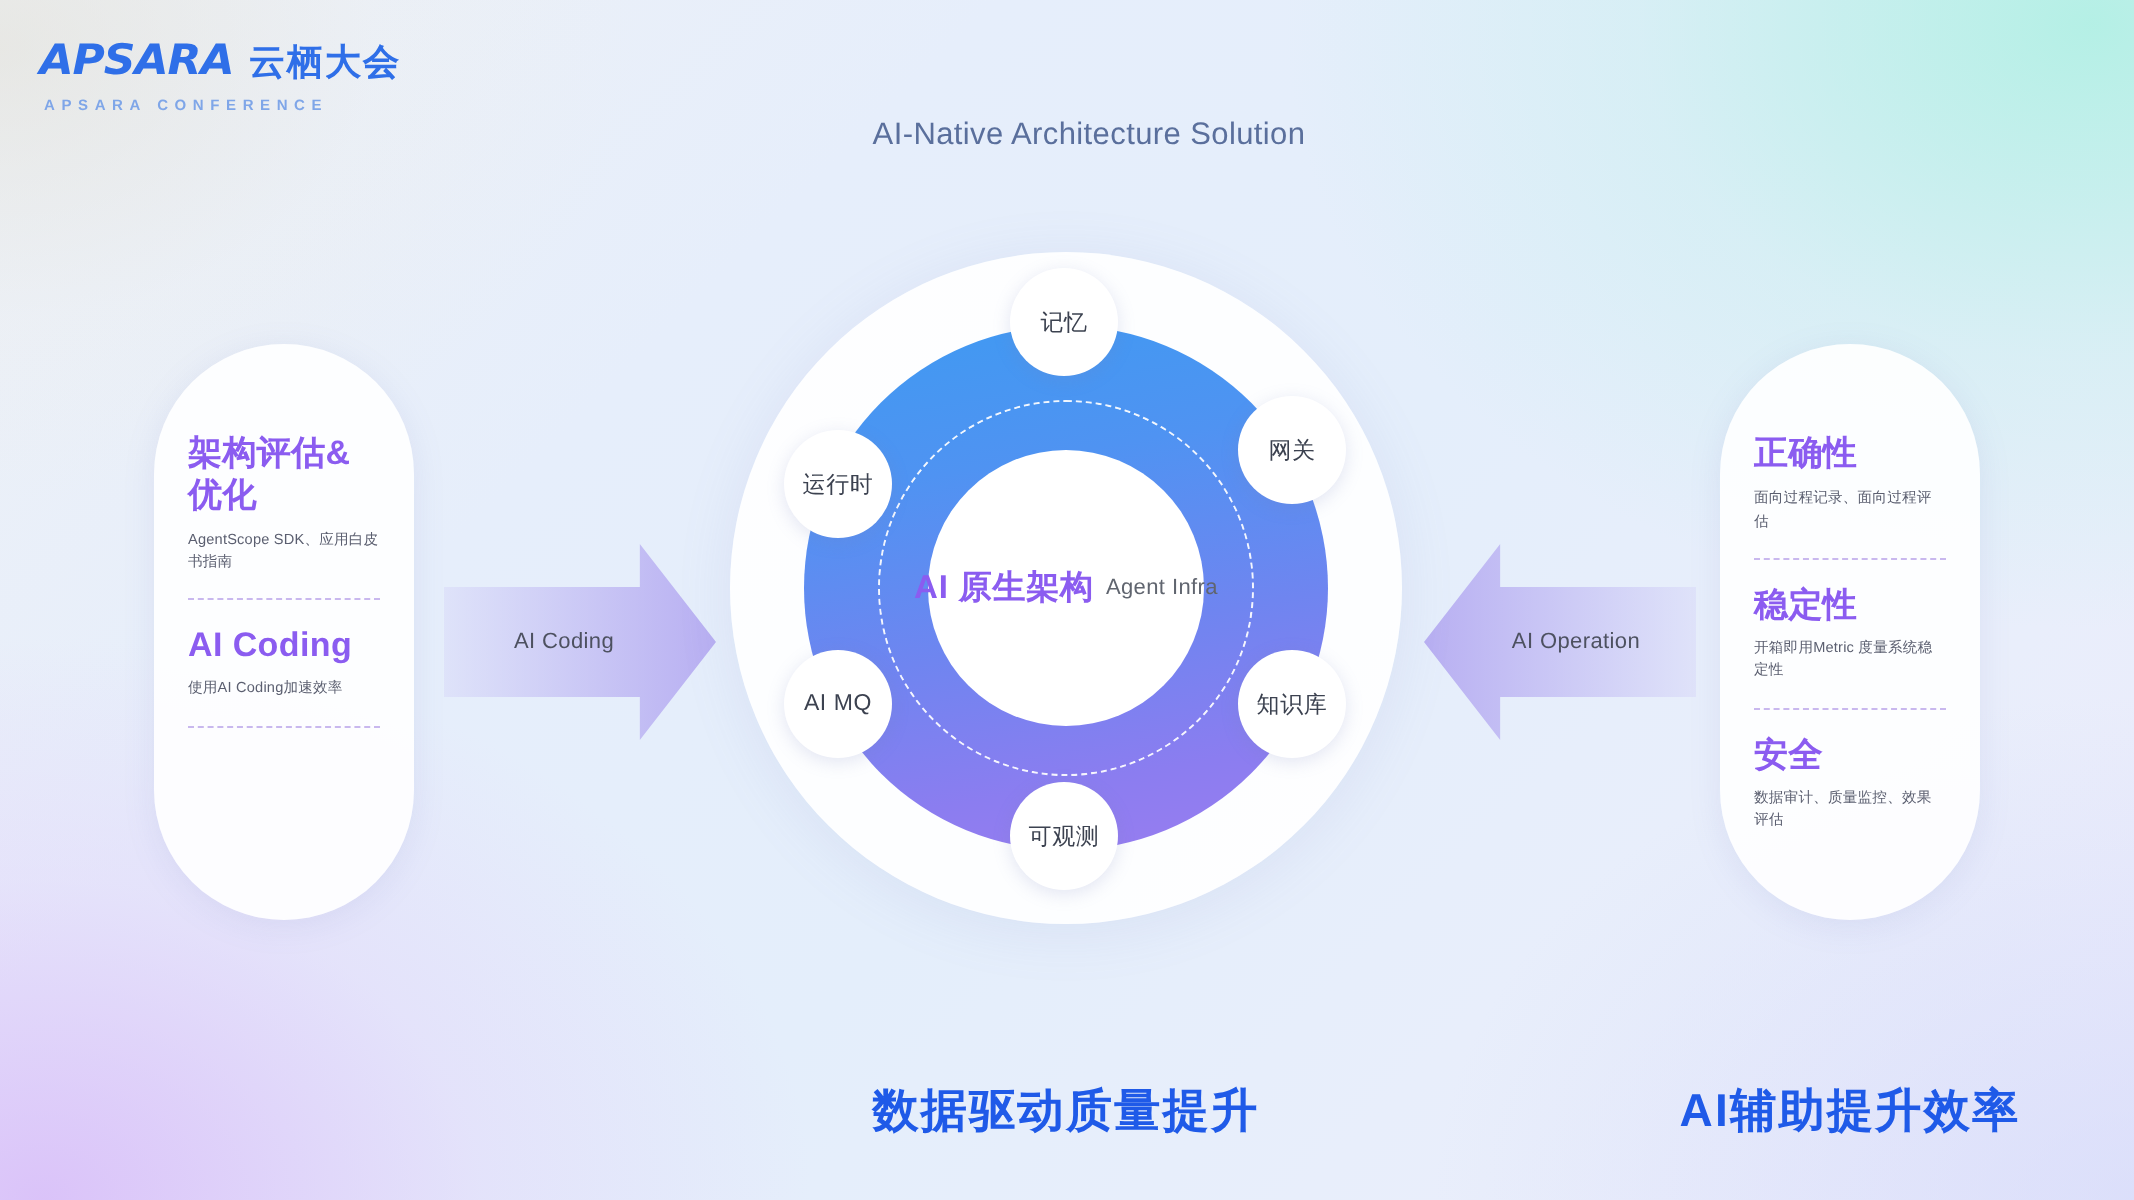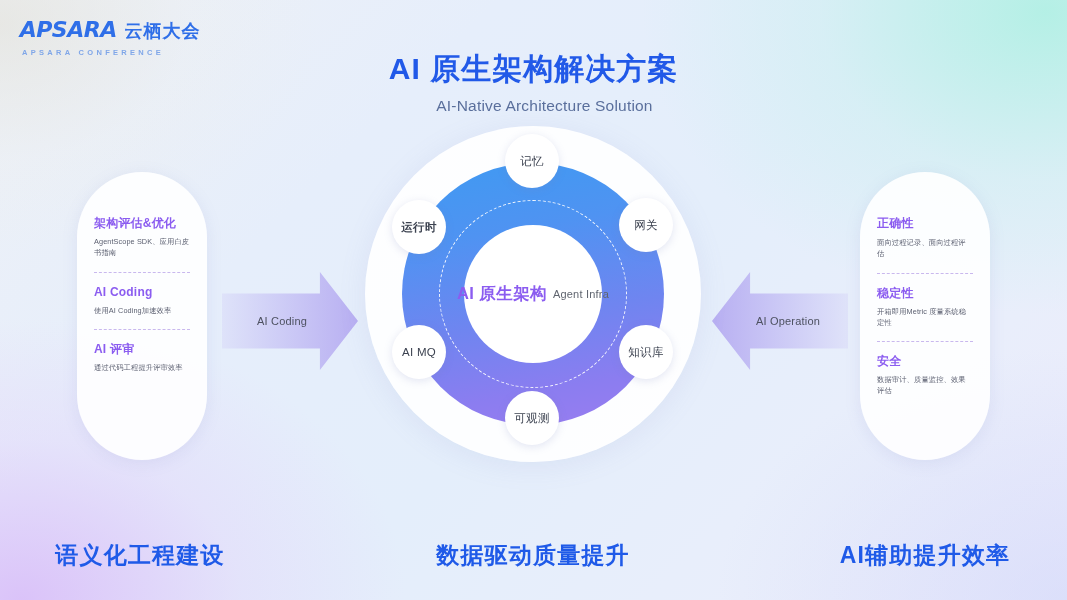--- a/index.html
+++ b/index.html
@@ -62,21 +62,21 @@
     background: rgba(255,255,255,0.90);
     border-radius: 66px;
     box-shadow: 0 3px 16px rgba(120,130,190,0.13);
     padding: 44px 17px 20px 17px;
   }
   #card-left  { left: 77px; }
   #card-right { left: 860px; }
 
   .card-sec { }
   .card-h {
-    font-size: 12px; font-weight: 700;
+    font-size: 17px; font-weight: 700;
     color: #8b5cf0; letter-spacing: 0.2px;
     line-height: 1.25;
   }
   .card-d {
     margin-top: 5px;
     font-size: 7.3px; color: #5b5f70;
     line-height: 1.55; letter-spacing: 0.1px;
   }
   .card-div {
     margin: 13px 0 12px 0;
@@ -182,39 +182,34 @@
 
   <div id="logo">
     <div class="logo-row">
       <span class="logo-apsara">APSARA</span>
       <span class="logo-cn">云栖大会</span>
     </div>
     <div class="logo-sub">APSARA   CONFERENCE</div>
   </div>
 
   <div id="title-block">
-    <div id="main-title">AI 原生架构解决方案</div>
     <div id="sub-title">AI-Native Architecture Solution</div>
   </div>
 
   <div class="side-card" id="card-left">
     <div class="card-sec">
       <div class="card-h">架构评估&amp;优化</div>
       <div class="card-d">AgentScope SDK、应用白皮书指南</div>
     </div>
     <div class="card-div"></div>
     <div class="card-sec">
       <div class="card-h">AI Coding</div>
       <div class="card-d">使用AI Coding加速效率</div>
     </div>
     <div class="card-div"></div>
-    <div class="card-sec">
-      <div class="card-h">AI 评审</div>
-      <div class="card-d">通过代码工程提升评审效率</div>
-    </div>
   </div>
 
   <div class="side-card" id="card-right">
     <div class="card-sec">
       <div class="card-h">正确性</div>
       <div class="card-d">面向过程记录、面向过程评估</div>
     </div>
     <div class="card-div"></div>
     <div class="card-sec">
       <div class="card-h">稳定性</div>
@@ -255,23 +250,22 @@
         </div>
         <div class="node" style="left: 306px; top: 199px;">
           <span>知识库</span>
         </div>
         <div class="node" style="left: 192px; top: 265px;">
           <span>可观测</span>
         </div>
         <div class="node" style="left: 79px; top: 199px;">
           <span>AI MQ</span>
         </div>
-        <div class="node" style="left: 79px; top: 74px; font-weight: bold;">
+        <div class="node" style="left: 79px; top: 89px;">
           <span>运行时</span>
         </div>
       </div>
   </div>
 
-  <div class="bottom-label" id="bl-0">语义化工程建设</div>
   <div class="bottom-label" id="bl-1">数据驱动质量提升</div>
   <div class="bottom-label" id="bl-2">AI辅助提升效率</div>
 
 </div>
 
 </body></html>

